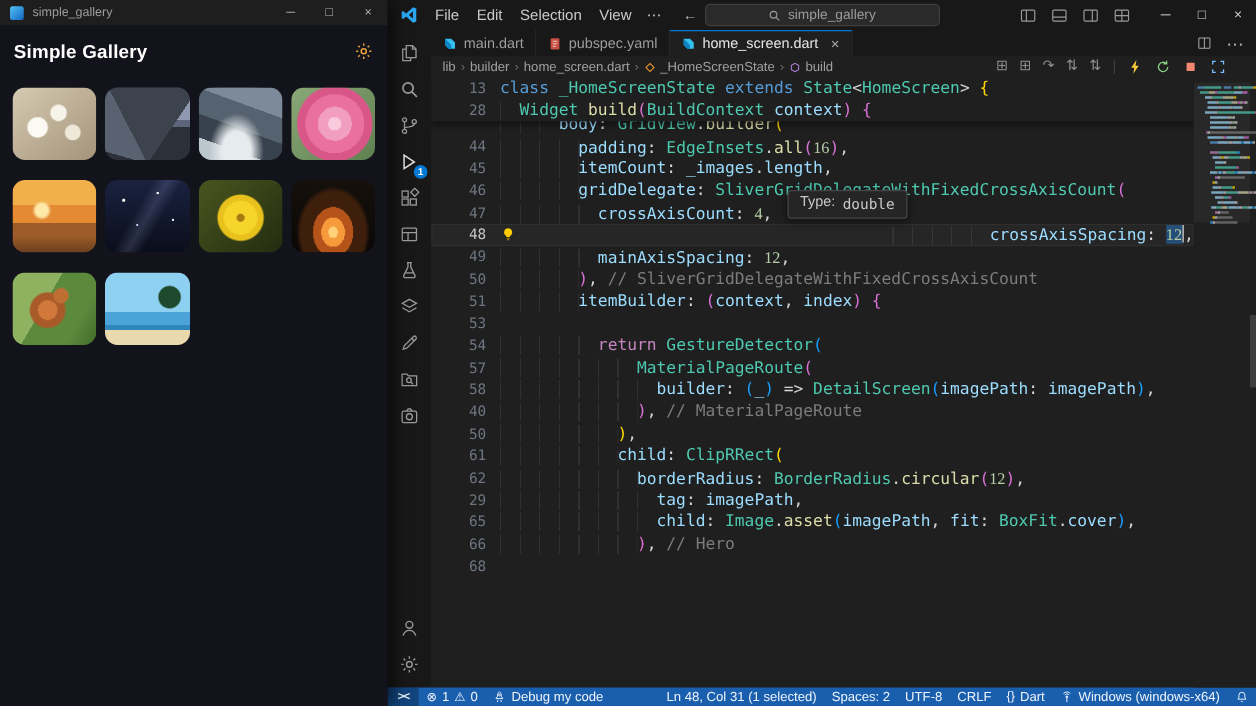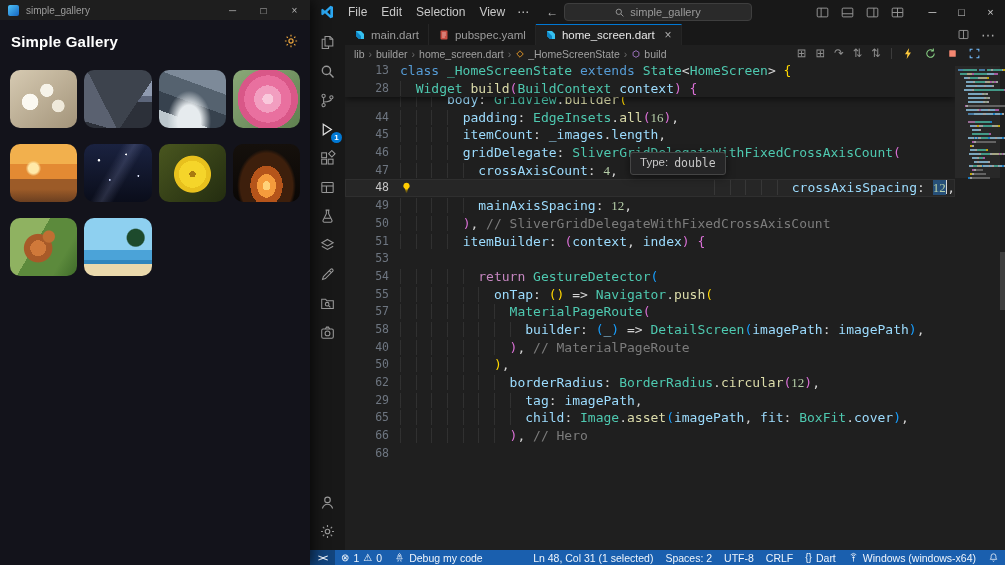--- a/index.html
+++ b/index.html
@@ -428,25 +428,25 @@
                 <div class="crow"><span class="ln">44</span><span class="ctxt"><span class="c-pun ind">        </span><span class="c-prop">padding</span><span class="c-pun">: </span><span class="c-cls">EdgeInsets</span><span class="c-pun">.</span><span class="c-fn">all</span><span class="c-b2">(</span><span class="c-num">16</span><span class="c-b2">)</span><span class="c-pun">,</span></span></div>
                 <div class="crow"><span class="ln">45</span><span class="ctxt"><span class="c-pun ind">        </span><span class="c-prop">itemCount</span><span class="c-pun">: </span><span class="c-prop">_images</span><span class="c-pun">.</span><span class="c-prop">length</span><span class="c-pun">,</span></span></div>
                 <div class="crow"><span class="ln">46</span><span class="ctxt"><span class="c-pun ind">        </span><span class="c-prop">gridDelegate</span><span class="c-pun">: </span><span class="c-cls">SliverGridDelegateWithFixedCrossAxisCount</span><span class="c-b2">(</span></span></div>
                 <div class="crow"><span class="ln">47</span><span class="ctxt"><span class="c-pun ind">          </span><span class="c-prop">crossAxisCount</span><span class="c-pun">: </span><span class="c-num">4</span><span class="c-pun">,</span></span></div>
                 <div class="crow current"><span class="ln">48</span><span class="ctxt"><span class="c-pun ind">          </span><span class="c-prop">crossAxisSpacing</span><span class="c-pun">: </span><span class="c-num sel">12</span><span class="cursor"></span><span class="c-pun">,</span></span></div>
                 <div class="crow"><span class="ln">49</span><span class="ctxt"><span class="c-pun ind">          </span><span class="c-prop">mainAxisSpacing</span><span class="c-pun">: </span><span class="c-num">12</span><span class="c-pun">,</span></span></div>
                 <div class="crow"><span class="ln">50</span><span class="ctxt"><span class="c-pun ind">        </span><span class="c-b2">)</span><span class="c-pun">, </span><span class="c-cmt">// SliverGridDelegateWithFixedCrossAxisCount</span></span></div>
                 <div class="crow"><span class="ln">51</span><span class="ctxt"><span class="c-pun ind">        </span><span class="c-prop">itemBuilder</span><span class="c-pun">: </span><span class="c-b2">(</span><span class="c-prop">context</span><span class="c-pun">, </span><span class="c-prop">index</span><span class="c-b2">)</span><span class="c-b2"> {</span></span></div>
                 <div class="crow"><span class="ln">53</span><span class="ctxt"></span></div>
                 <div class="crow"><span class="ln">54</span><span class="ctxt"><span class="c-pun ind">          </span><span class="c-ctl">return </span><span class="c-cls">GestureDetector</span><span class="c-b3">(</span></span></div>
-                <div class="crow"><span class="ln">55</span><span class="ctxt"><span class="c-pun ind">            </span><span class="c-prop">onTap</span><span class="c-pun">: </span><span class="c-b1">()</span><span class="c-pun"> =&gt; </span><span class="c-cls">Navigator</span><span class="c-pun">.</span><span class="c-fn">push</span><span class="c-b1">(</span></span></div>
                 <div class="crow"><span class="ln">57</span><span class="ctxt"><span class="c-pun ind">              </span><span class="c-cls">MaterialPageRoute</span><span class="c-b2">(</span></span></div>
                 <div class="crow"><span class="ln">58</span><span class="ctxt"><span class="c-pun ind">                </span><span class="c-prop">builder</span><span class="c-pun">: </span><span class="c-b3">(</span><span class="c-prop">_</span><span class="c-b3">)</span><span class="c-pun"> =&gt; </span><span class="c-cls">DetailScreen</span><span class="c-b3">(</span><span class="c-prop">imagePath</span><span class="c-pun">: </span><span class="c-prop">imagePath</span><span class="c-b3">)</span><span class="c-pun">,</span></span></div>
                 <div class="crow"><span class="ln">40</span><span class="ctxt"><span class="c-pun ind">              </span><span class="c-b2">)</span><span class="c-pun">, </span><span class="c-cmt">// MaterialPageRoute</span></span></div>
                 <div class="crow"><span class="ln">50</span><span class="ctxt"><span class="c-pun ind">            </span><span class="c-b1">)</span><span class="c-pun">,</span></span></div>
+                <div class="crow"><span class="ln">61</span><span class="ctxt"><span class="c-pun ind">            </span><span class="c-prop">child</span><span class="c-pun">: </span><span class="c-cls">ClipRRect</span><span class="c-b1">(</span></span></div>
                 <div class="crow"><span class="ln">62</span><span class="ctxt"><span class="c-pun ind">              </span><span class="c-prop">borderRadius</span><span class="c-pun">: </span><span class="c-cls">BorderRadius</span><span class="c-pun">.</span><span class="c-fn">circular</span><span class="c-b2">(</span><span class="c-num">12</span><span class="c-b2">)</span><span class="c-pun">,</span></span></div>
                 <div class="crow"><span class="ln">29</span><span class="ctxt"><span class="c-pun ind">                </span><span class="c-prop">tag</span><span class="c-pun">: </span><span class="c-prop">imagePath</span><span class="c-pun">,</span></span></div>
                 <div class="crow"><span class="ln">65</span><span class="ctxt"><span class="c-pun ind">                </span><span class="c-prop">child</span><span class="c-pun">: </span><span class="c-cls">Image</span><span class="c-pun">.</span><span class="c-fn">asset</span><span class="c-b3">(</span><span class="c-prop">imagePath</span><span class="c-pun">, </span><span class="c-prop">fit</span><span class="c-pun">: </span><span class="c-cls">BoxFit</span><span class="c-pun">.</span><span class="c-prop">cover</span><span class="c-b3">)</span><span class="c-pun">,</span></span></div>
                 <div class="crow"><span class="ln">66</span><span class="ctxt"><span class="c-pun ind">              </span><span class="c-b2">)</span><span class="c-pun">, </span><span class="c-cmt">// Hero</span></span></div>
                 <div class="crow"><span class="ln">68</span></div>
               </div>
             <div class="sticky" id="sticky">
                 <div class="crow"><span class="ln">13</span><span class="ctxt"><span class="c-kw">class </span><span class="c-cls">_HomeScreenState</span><span class="c-pun"> </span><span class="c-kw">extends</span><span class="c-pun"> </span><span class="c-cls">State</span><span class="c-pun">&lt;</span><span class="c-cls">HomeScreen</span><span class="c-pun">&gt;</span><span class="c-b1"> {</span></span></div>
                 <div class="crow"><span class="ln">28</span><span class="ctxt"><span class="c-pun ind">  </span><span class="c-cls">Widget </span><span class="c-fn">build</span><span class="c-b2">(</span><span class="c-cls">BuildContext </span><span class="c-prop">context</span><span class="c-b2">)</span><span class="c-b2"> {</span></span></div>
               </div>

